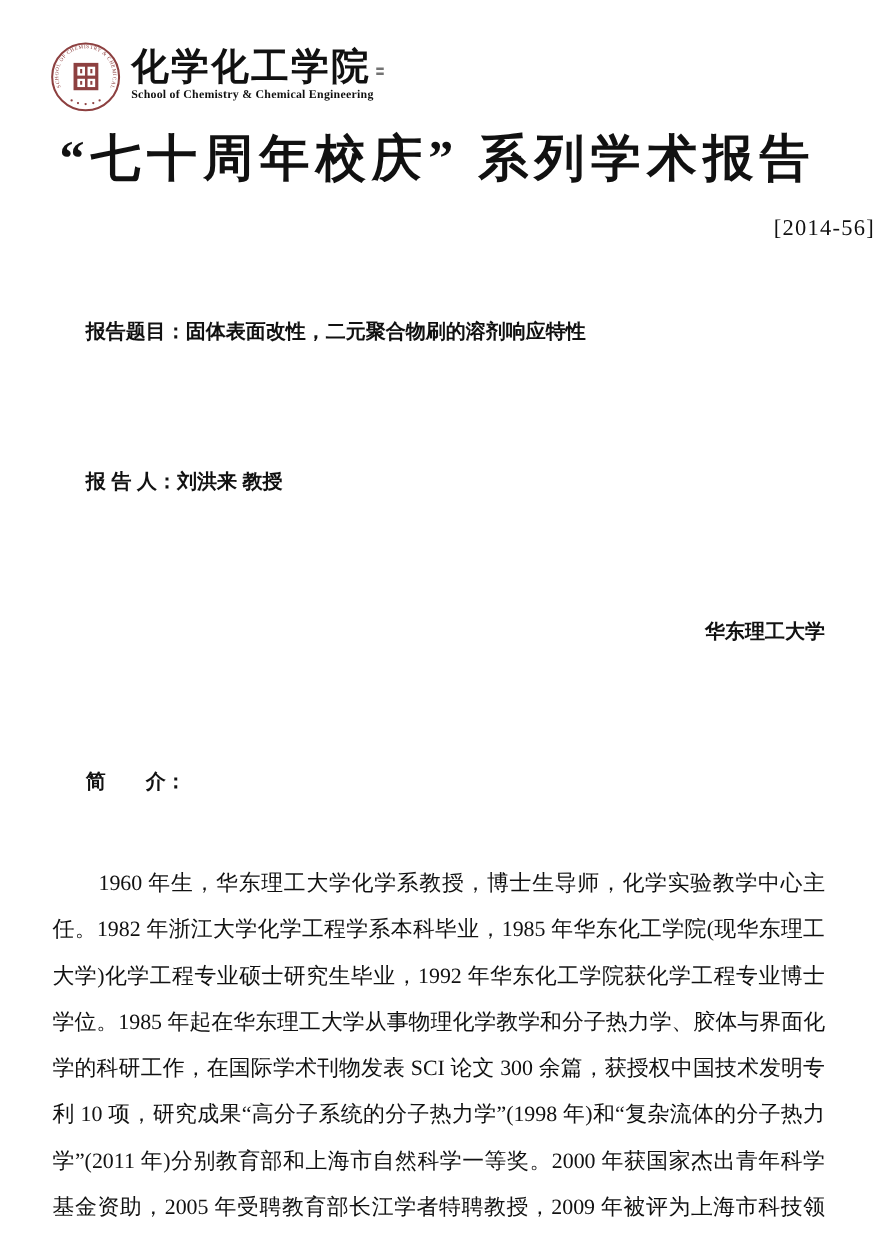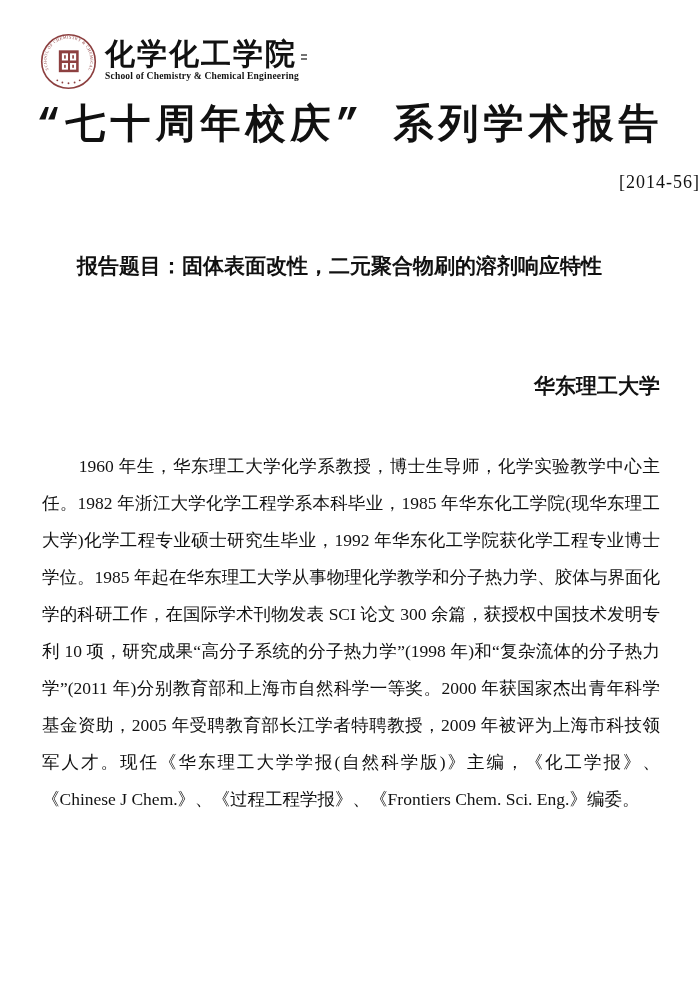--- a/index.html
+++ b/index.html
@@ -14,29 +14,29 @@
   .logo-text { padding-top:5px; }
   .logo-cn-row { display:flex; align-items:center; gap:4px; }
   .logo-cn { font-weight:700; font-size:30px; line-height:32px; letter-spacing:2px; font-family:"Liberation Serif", serif; }
   .logo-mark { display:flex; flex-direction:column; gap:2px; padding-top:6px; }
   .logo-mark i { display:block; width:6px; height:2px; background:#444; opacity:.75; }
   .logo-en { font-weight:700; font-size:9.5px; line-height:11px; margin-top:1px; letter-spacing:.2px; font-family:"Liberation Serif", serif; }
   
   .title {
     position:absolute; top:96px; left:0; right:0; text-align:center;
     font-weight:800; font-size:40px; line-height:62px; letter-spacing:5px;
-    font-family:Liberation Mono, monospace;
+    font-family:Liberation Serif, serif;
   }
   .issue {
     position:absolute; top:172px; left:0; right:0; text-align:right;
     font-size:18px; letter-spacing:1px; font-family:"Liberation Serif", serif;
   }
   
   .content { position:absolute; top:206px; left:42px; width:618px; }
-  .meta-line { font-family:"Liberation Sans", sans-serif; font-weight:700; font-size:21px; line-height:40px; white-space:pre-wrap; }
+  .meta-line { font-family:"Liberation Sans", sans-serif; font-weight:700; font-size:16px; line-height:40px; white-space:pre-wrap; }
   .meta-line .value { font-weight:700; }
   .affiliation-line { margin-left:80px;text-align:right; }
   .intro {
     font-size:17.5px; line-height:37px; text-align:justify; text-indent:2.1em;
     margin:2px 0 0 0; font-family:"Liberation Serif", serif;
   }
 </style>
 </head>
 <body>
 
@@ -82,22 +82,28 @@
 
   <div class="title">“七十周年校庆” 系列学术报告</div>
   <div class="issue">[2014-56]</div>
 
   <div class="content">
 
     <div class="meta-line">
       <span class="label">报告题目：</span><span class="value">固体表面改性，二元聚合物刷的溶剂响应特性</span>
     </div>
 
+    <div class="meta-line">
+      <span class="label">报 告 人：</span><span class="value">刘洪来 教授</span>
+    </div>
 
     <div class="meta-line affiliation-line">
       <span class="value">华东理工大学</span>
     </div>
 
+    <div class="meta-line">
+      <span class="label">简　　介：</span>
+    </div>
 
     <p class="intro">1960 年生，华东理工大学化学系教授，博士生导师，化学实验教学中心主任。1982 年浙江大学化学工程学系本科毕业，1985 年华东化工学院(现华东理工大学)化学工程专业硕士研究生毕业，1992 年华东化工学院获化学工程专业博士学位。1985 年起在华东理工大学从事物理化学教学和分子热力学、胶体与界面化学的科研工作，在国际学术刊物发表 SCI 论文 300 余篇，获授权中国技术发明专利 10 项，研究成果“高分子系统的分子热力学”(1998 年)和“复杂流体的分子热力学”(2011 年)分别教育部和上海市自然科学一等奖。2000 年获国家杰出青年科学基金资助，2005 年受聘教育部长江学者特聘教授，2009 年被评为上海市科技领军人才。现任《华东理工大学学报(自然科学版)》主编，《化工学报》、《Chinese J Chem.》、《过程工程学报》、《Frontiers Chem. Sci. Eng.》编委。</p>
 
   </div>
 </div>
 
 </body></html>

